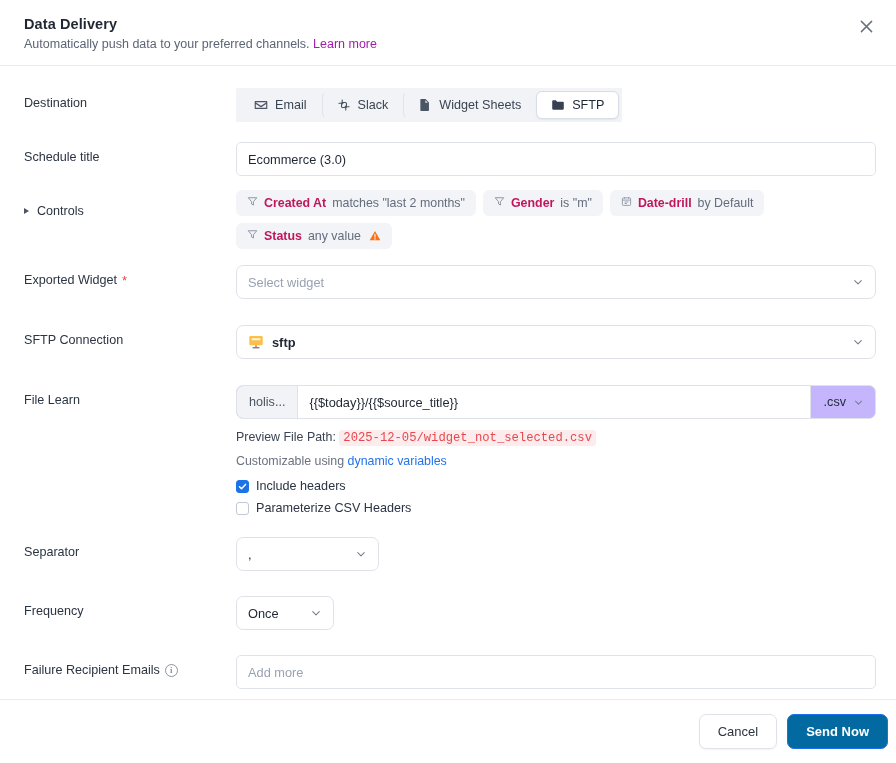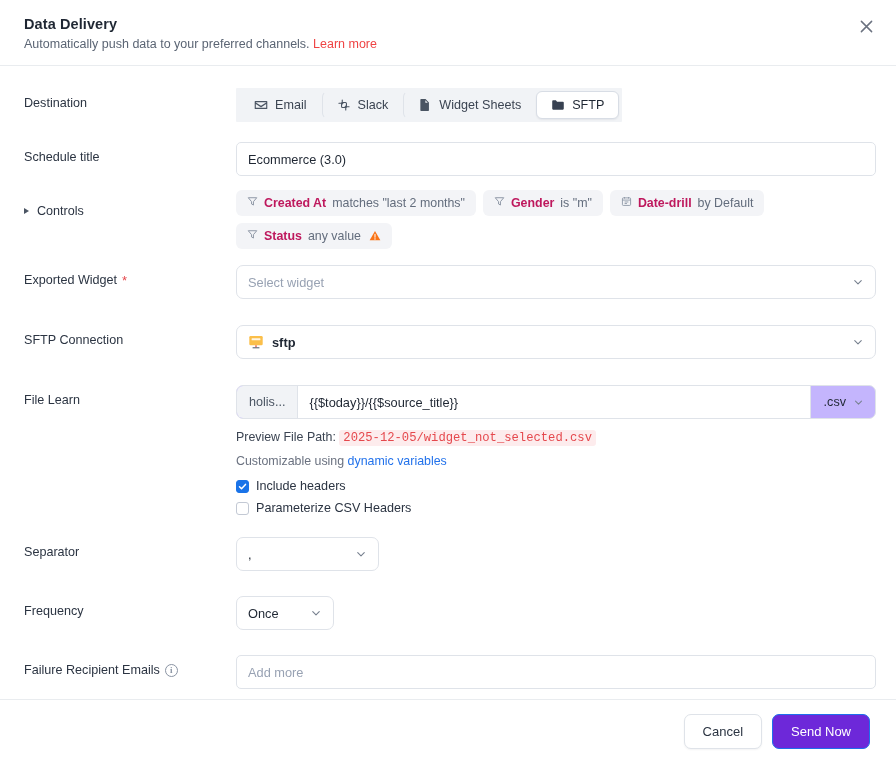--- a/index.html
+++ b/index.html
@@ -33,21 +33,21 @@
     color: #1f2733;
     letter-spacing: .1px;
     margin: 0 0 5px 0;
   }
   .modal-subtitle {
     font-size: 12.5px;
     color: #5b6574;
     margin: 0;
   }
   .modal-subtitle a {
-    color: #ef4444;
+    color: #a21caf;
     text-decoration: none;
   }
   .close-btn {
     position: absolute;
     top: 14px; right: 18px;
     width: 24px; height: 24px;
     display: flex; align-items: center; justify-content: center;
     border: none; background: transparent;
     cursor: pointer;
     color: #6b7280;
@@ -280,21 +280,21 @@
     text-align: center;
     font-weight: bold;
     font-family: "Liberation Serif", serif;
     cursor: pointer;
   }
 
   
   .modal-footer {
     flex: 0 0 auto;
     border-top: 1px solid #e9ecef;
-    padding: 14px 26px;
+    padding: 14px 8px;
     display: flex;
     justify-content: flex-end;
     gap: 10px;
     background: #fff;
   }
   .btn {
     font-size: 13px;
     font-family: "Liberation Sans", sans-serif;
     border-radius: 7px;
     padding: 9px 18px;
@@ -302,23 +302,23 @@
     border: 1px solid transparent;
     font-weight: normal;
   }
   .btn-cancel {
     background: #fff;
     border-color: #dfe3e9;
     color: #2b3442;
     box-shadow: 0 1px 2px rgba(16,24,40,.05);
   }
   .btn-primary {
-    background: #6d28d9;
+    background: #0369a1;
     color: #fff;
-    font-weight: normal;
+    font-weight: bold;
     border-color: #1f6feb;
   }
 
   .sftp-icon {
     width: 16px; height: 16px;
     flex: 0 0 auto;
     margin-right: 8px;
   }
 </style>
 </head>

